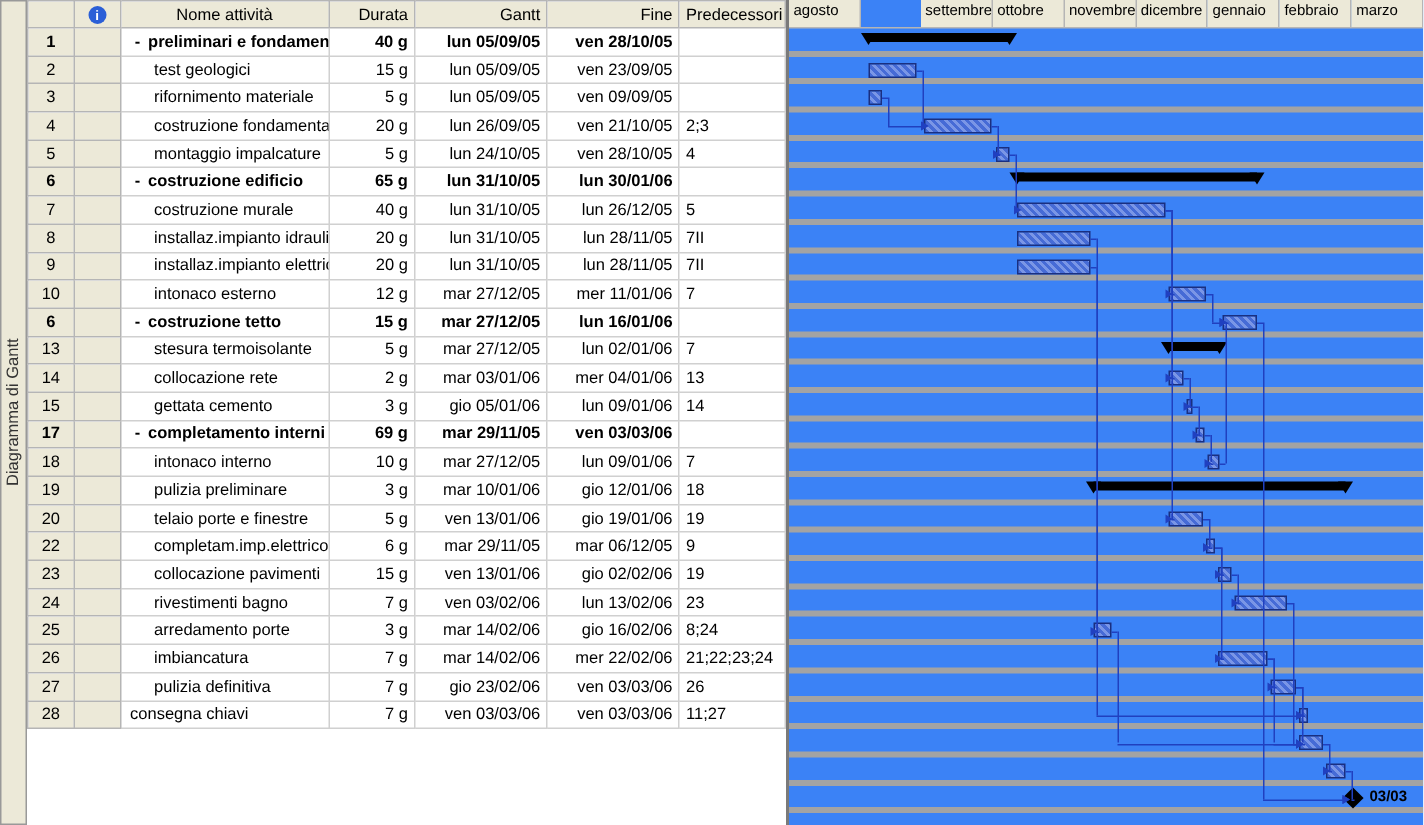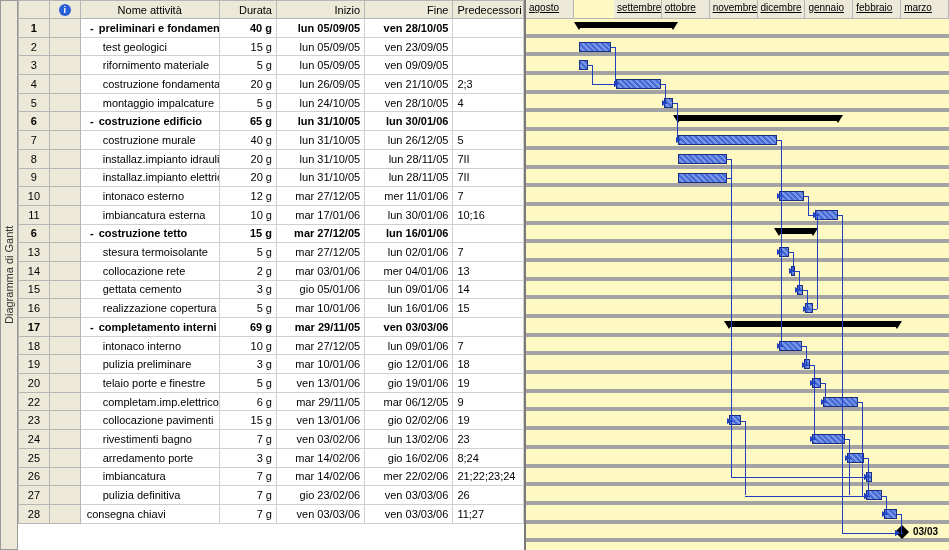--- a/index.html
+++ b/index.html
@@ -80,23 +80,22 @@
   .outline-toggle { display:inline-block; width:10px; text-align:center; font-weight:bold; margin-right:2px;}
   .info-icon {
     display:inline-block; width:12px; height:12px; border-radius:50%;
     background:#2b5fd7; color:#fff; font-weight:bold; font-size:9px;
     line-height:12px; text-align:center;
   }
 
   .gantt-pane {
     flex: 1;
     position: relative;
-    background: #fef9c3;
+    background: #3b82f6;
     overflow: hidden;
-    text-decoration: underline;
   }
   .timescale {
     display: flex;
     height: 19px;
     border-bottom: 1px solid #b5b5b5;
   }
   .timescale div {
     border-right: 1px solid #b5b5b5;
     background: #ece9d8;
     font-size: 10px;
@@ -170,21 +169,21 @@
 <div class="main">
 
   <div class="grid-pane">
     <table>
       <thead>
         <tr>
           <th class="col-id row-hdr"></th>
           <th class="col-info row-hdr"><span class="info-icon">i</span></th>
           <th class="col-name">Nome attività</th>
           <th class="col-dur">Durata</th>
-          <th class="col-start">Inizio</th>
+          <th class="col-start">Gantt</th>
           <th class="col-end">Fine</th>
           <th class="col-pred">Predecessori</th>
         </tr>
       </thead>
       <tbody id="grid-body">
           <tr class="summary">
             <td class="row-hdr col-id">1</td>
             <td class="row-hdr col-info"></td>
             <td class="col-name "><span class="outline-toggle">-</span>preliminari e fondamenta</td>
             <td class="col-dur">40 g</td>
@@ -266,29 +265,20 @@
           </tr>
           <tr>
             <td class="row-hdr col-id">10</td>
             <td class="row-hdr col-info"></td>
             <td class="col-name indent1">intonaco esterno</td>
             <td class="col-dur">12 g</td>
             <td class="col-start">mar 27/12/05</td>
             <td class="col-end">mer 11/01/06</td>
             <td class="col-pred">7</td>
           </tr>
-          <tr>
-            <td class="row-hdr col-id">11</td>
-            <td class="row-hdr col-info"></td>
-            <td class="col-name indent1">imbiancatura esterna</td>
-            <td class="col-dur">10 g</td>
-            <td class="col-start">mar 17/01/06</td>
-            <td class="col-end">lun 30/01/06</td>
-            <td class="col-pred">10;16</td>
-          </tr>
           <tr class="summary">
             <td class="row-hdr col-id">6</td>
             <td class="row-hdr col-info"></td>
             <td class="col-name "><span class="outline-toggle">-</span>costruzione tetto</td>
             <td class="col-dur">15 g</td>
             <td class="col-start">mar 27/12/05</td>
             <td class="col-end">lun 16/01/06</td>
             <td class="col-pred"></td>
           </tr>
           <tr>
@@ -310,29 +300,20 @@
             <td class="col-pred">13</td>
           </tr>
           <tr>
             <td class="row-hdr col-id">15</td>
             <td class="row-hdr col-info"></td>
             <td class="col-name indent1">gettata cemento</td>
             <td class="col-dur">3 g</td>
             <td class="col-start">gio 05/01/06</td>
             <td class="col-end">lun 09/01/06</td>
             <td class="col-pred">14</td>
-          </tr>
-          <tr>
-            <td class="row-hdr col-id">16</td>
-            <td class="row-hdr col-info"></td>
-            <td class="col-name indent1">realizzazione copertura</td>
-            <td class="col-dur">5 g</td>
-            <td class="col-start">mar 10/01/06</td>
-            <td class="col-end">lun 16/01/06</td>
-            <td class="col-pred">15</td>
           </tr>
           <tr class="summary">
             <td class="row-hdr col-id">17</td>
             <td class="row-hdr col-info"></td>
             <td class="col-name "><span class="outline-toggle">-</span>completamento interni</td>
             <td class="col-dur">69 g</td>
             <td class="col-start">mar 29/11/05</td>
             <td class="col-end">ven 03/03/06</td>
             <td class="col-pred"></td>
           </tr>

